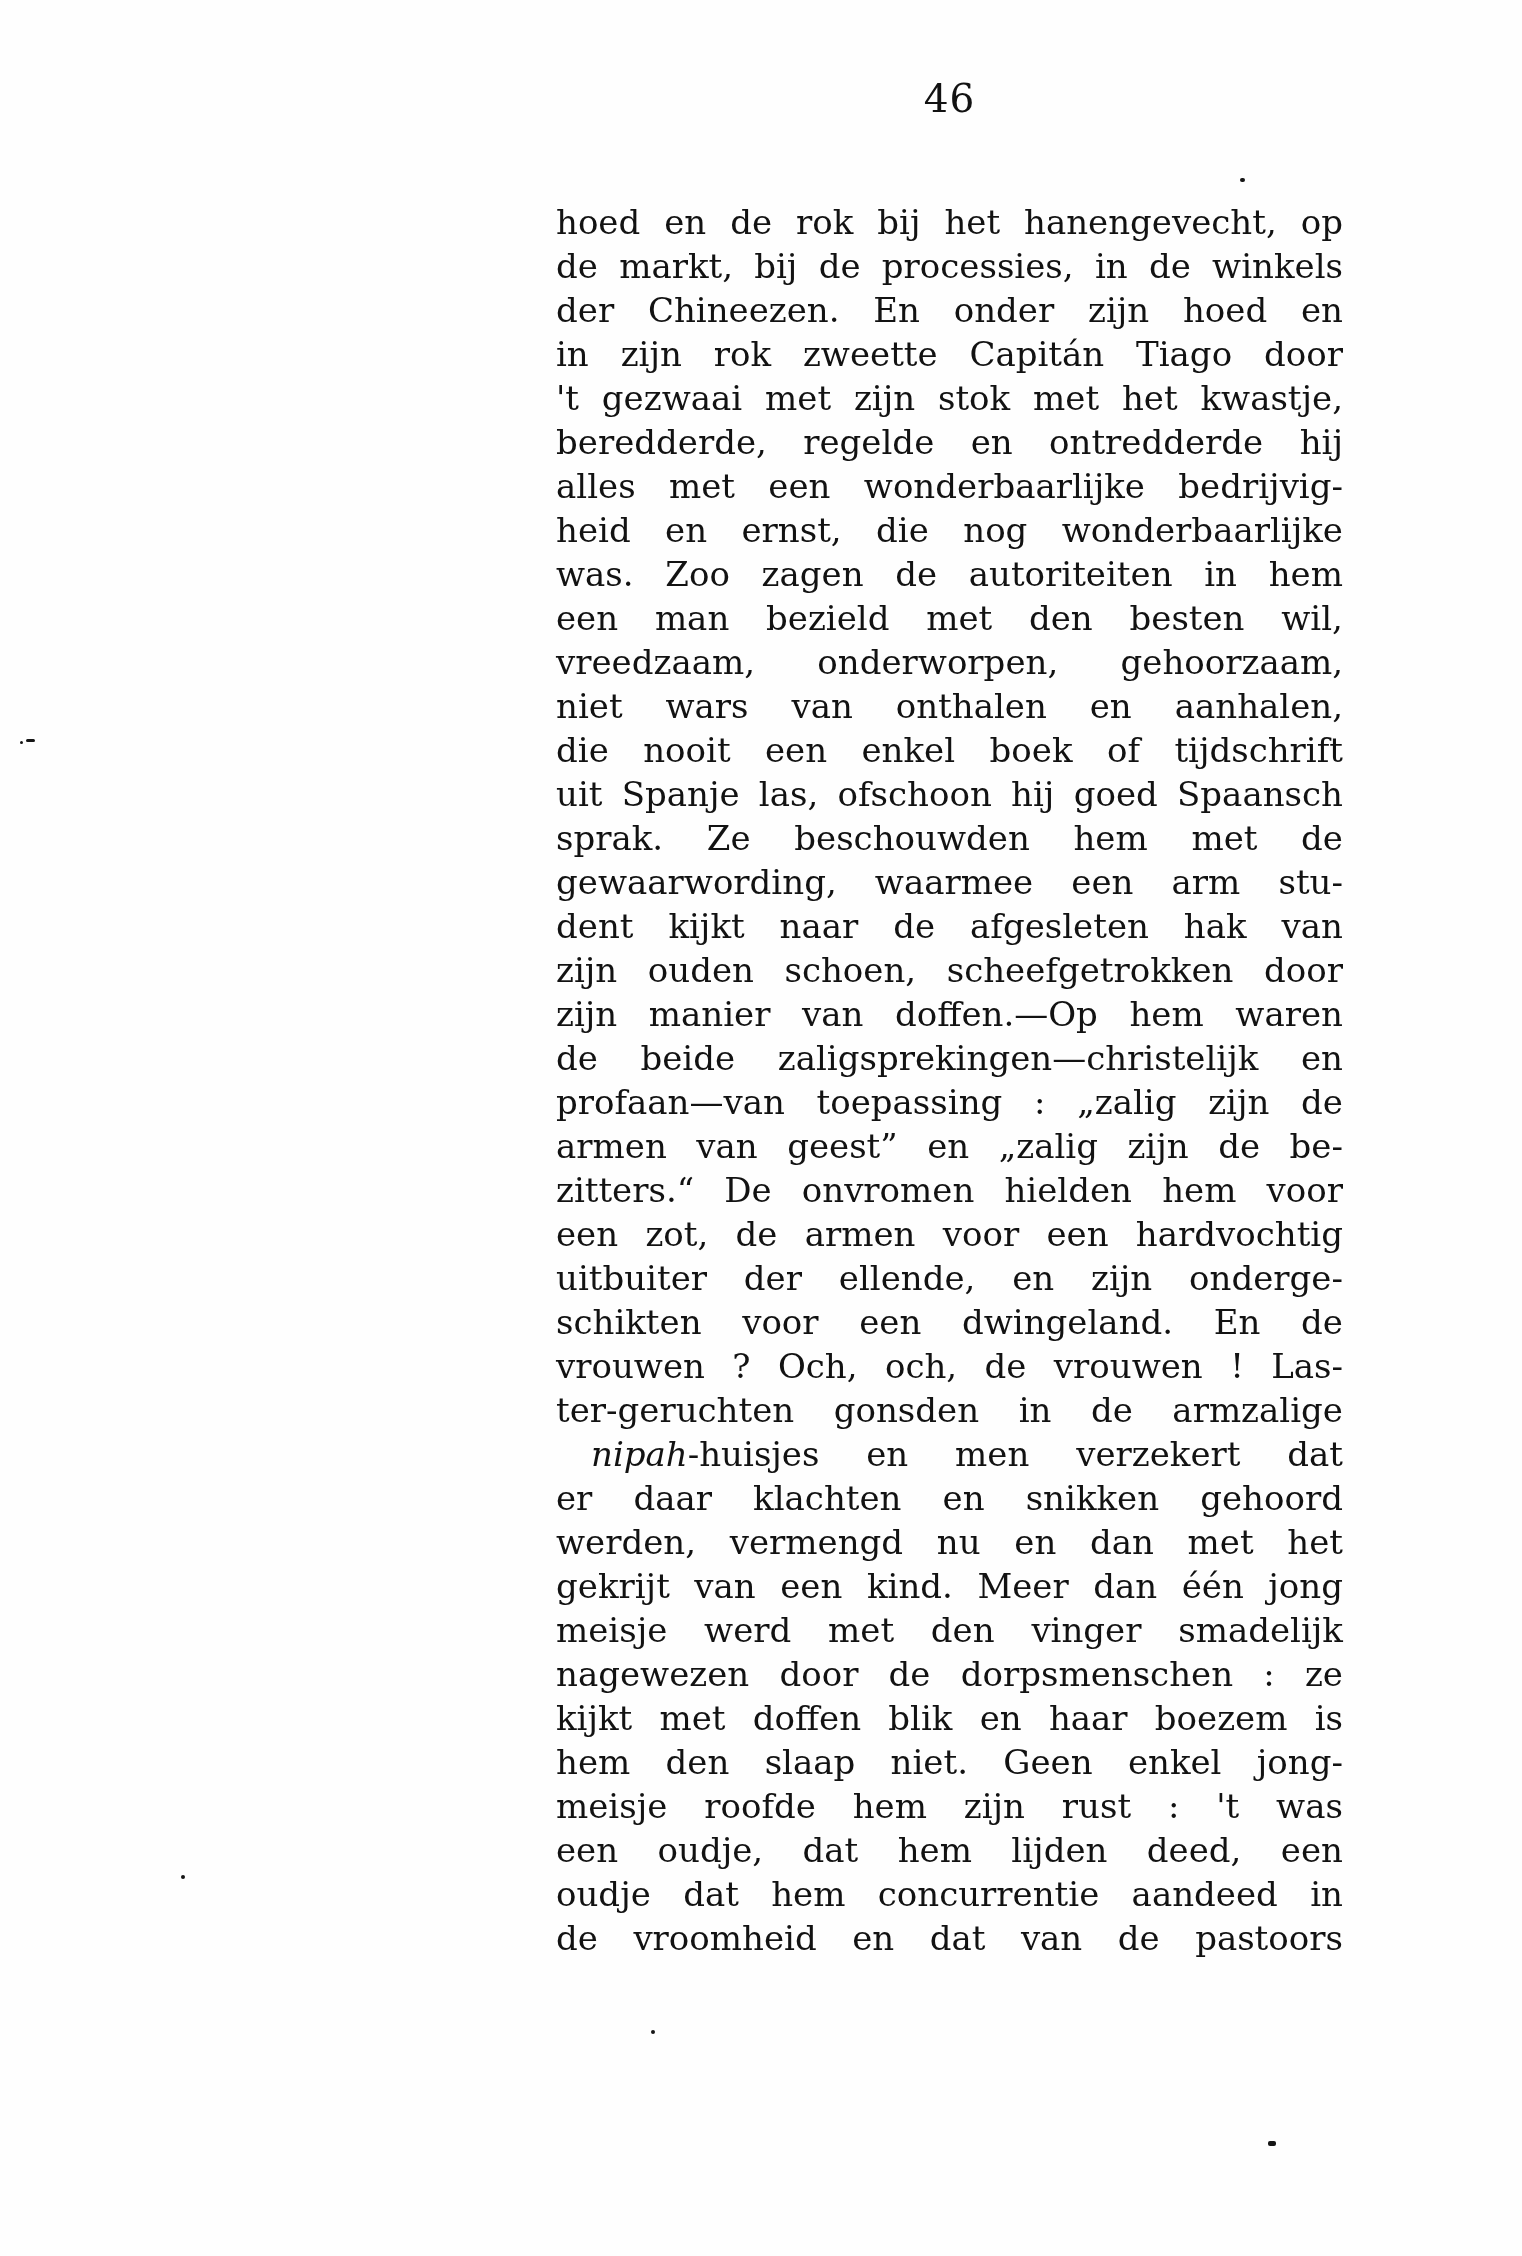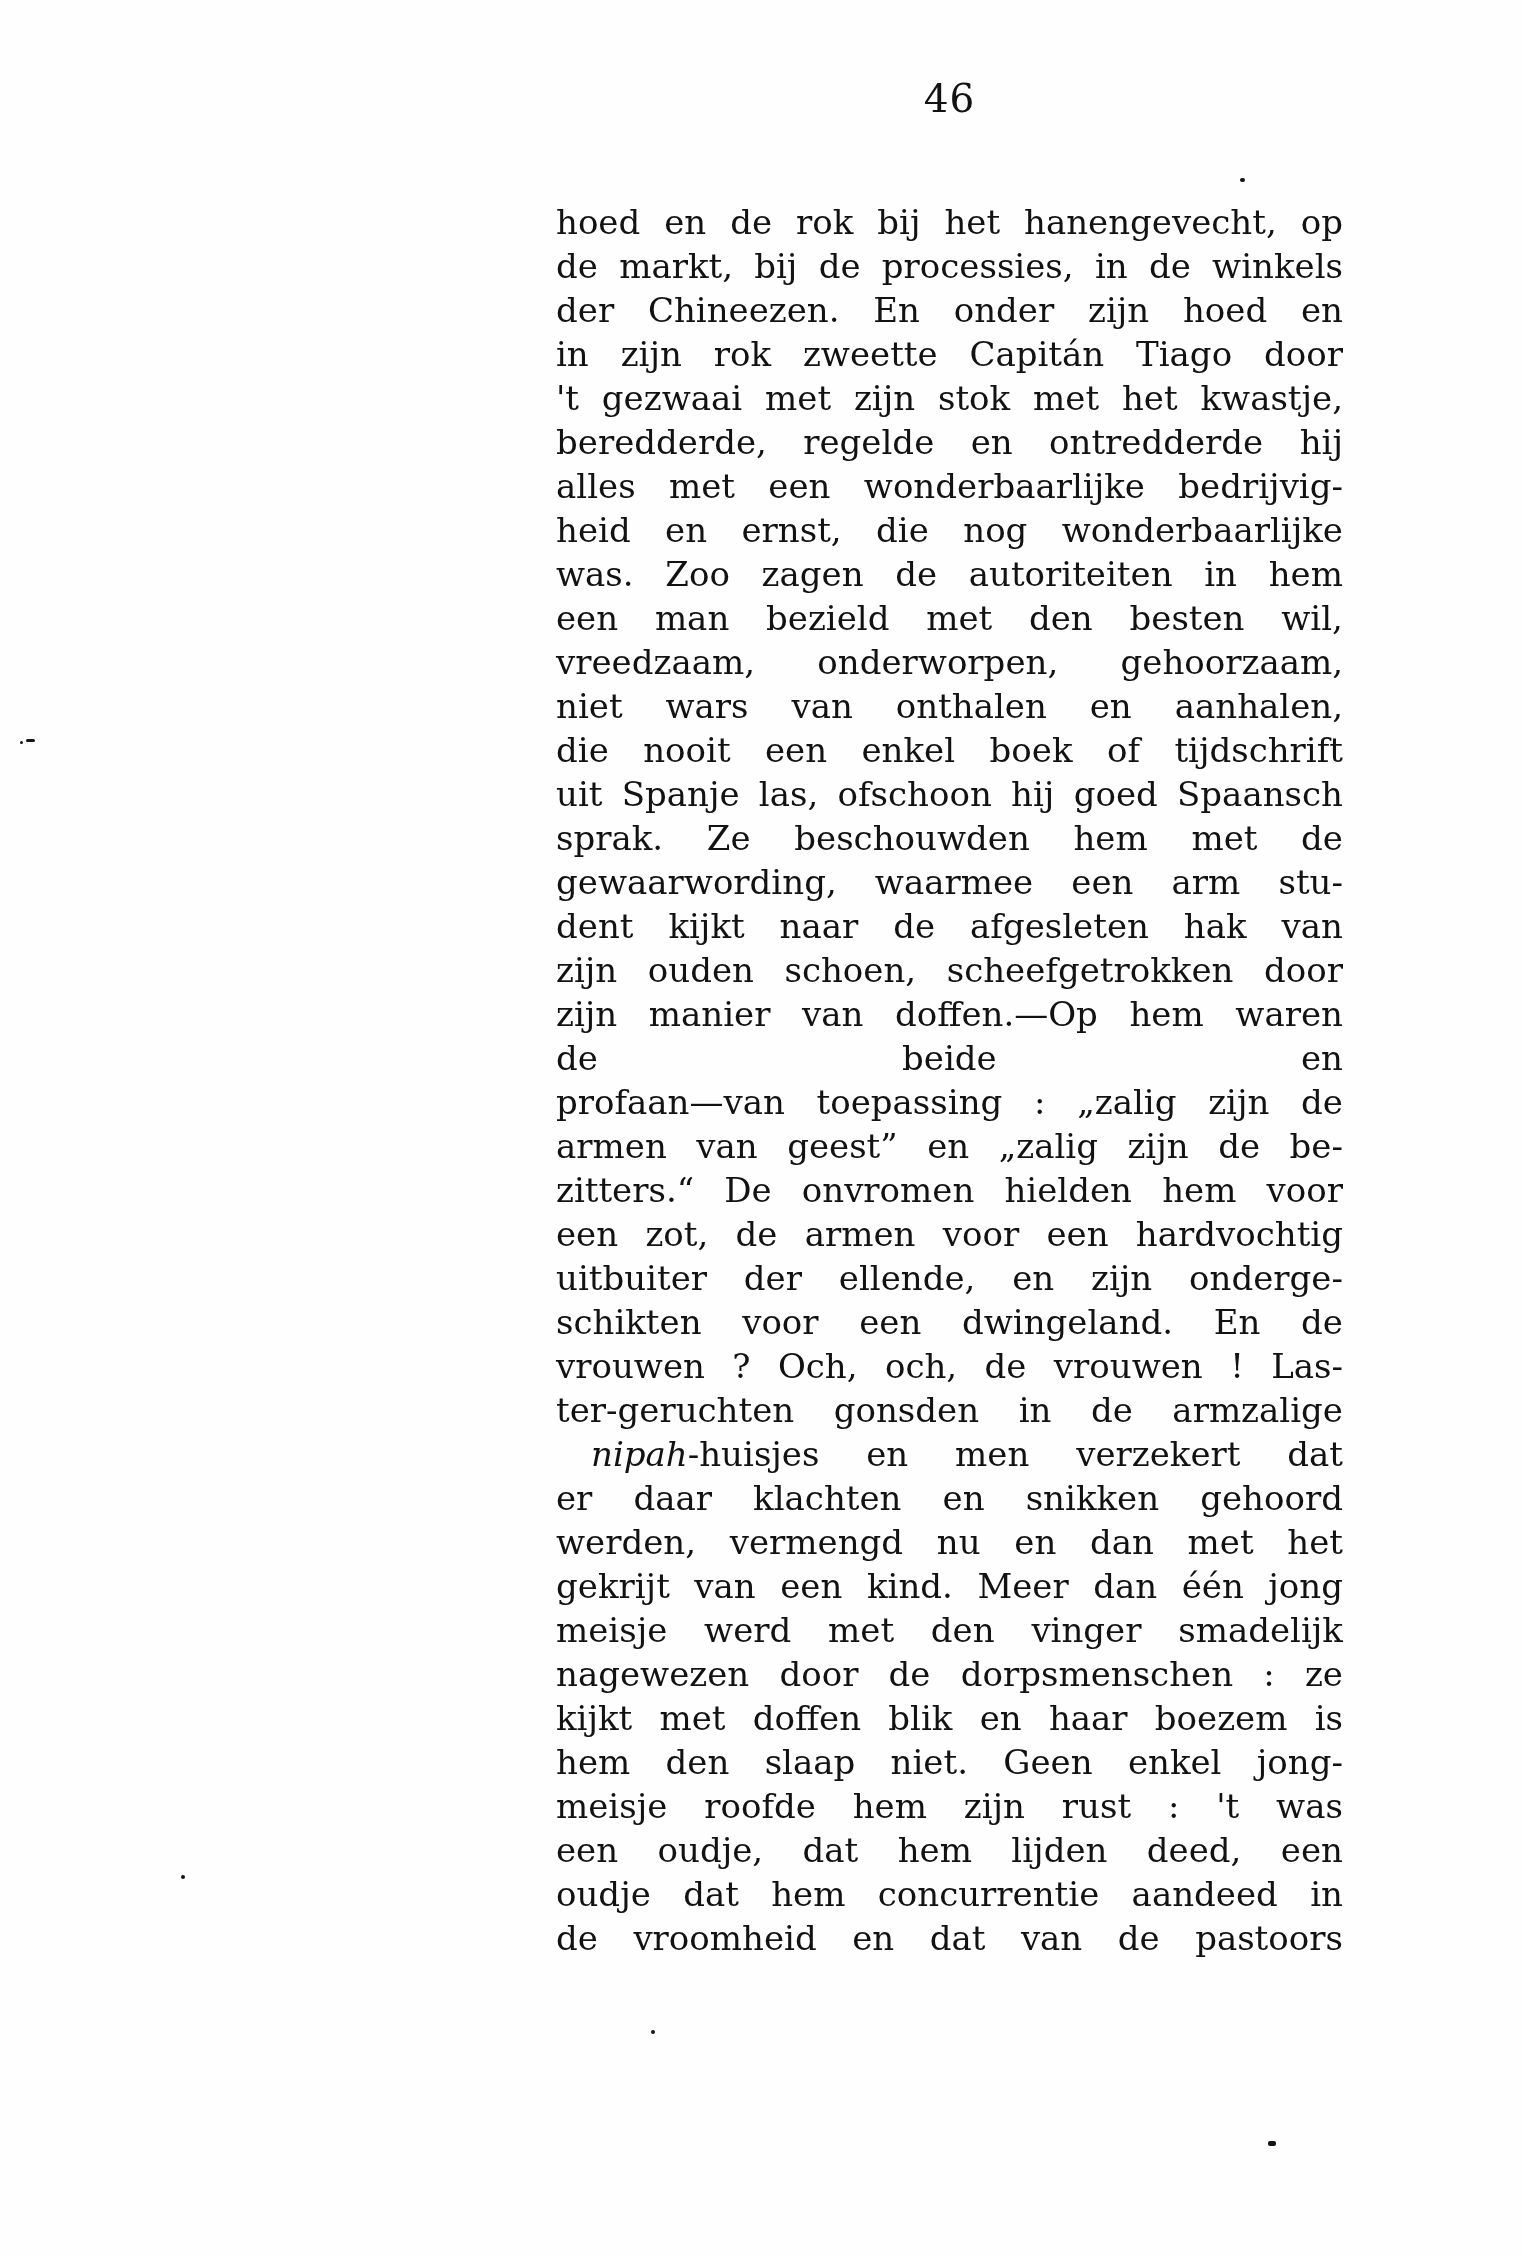--- a/index.html
+++ b/index.html
@@ -76,21 +76,21 @@
       <div class="line"><span>een</span><span>man</span><span>bezield</span><span>met</span><span>den</span><span>besten</span><span>wil,</span></div>
       <div class="line"><span>vreedzaam,</span><span>onderworpen,</span><span>gehoorzaam,</span></div>
       <div class="line"><span>niet</span><span>wars</span><span>van</span><span>onthalen</span><span>en</span><span>aanhalen,</span></div>
       <div class="line"><span>die</span><span>nooit</span><span>een</span><span>enkel</span><span>boek</span><span>of</span><span>tijdschrift</span></div>
       <div class="line"><span>uit</span><span>Spanje</span><span>las,</span><span>ofschoon</span><span>hij</span><span>goed</span><span>Spaansch</span></div>
       <div class="line"><span>sprak.</span><span>Ze</span><span>beschouwden</span><span>hem</span><span>met</span><span>de</span></div>
       <div class="line"><span>gewaarwording,</span><span>waarmee</span><span>een</span><span>arm</span><span>stu-</span></div>
       <div class="line"><span>dent</span><span>kijkt</span><span>naar</span><span>de</span><span>afgesleten</span><span>hak</span><span>van</span></div>
       <div class="line"><span>zijn</span><span>ouden</span><span>schoen,</span><span>scheefgetrokken</span><span>door</span></div>
       <div class="line"><span>zijn</span><span>manier</span><span>van</span><span>doffen.—Op</span><span>hem</span><span>waren</span></div>
-      <div class="line"><span>de</span><span>beide</span><span>en</span></div>
+      <div class="line"><span>de</span><span>beide</span><span>zaligsprekingen—christelijk</span><span>en</span></div>
       <div class="line"><span>profaan—van</span><span>toepassing</span><span>:</span><span>„zalig</span><span>zijn</span><span>de</span></div>
       <div class="line"><span>armen</span><span>van</span><span>geest”</span><span>en</span><span>„zalig</span><span>zijn</span><span>de</span><span>be-</span></div>
       <div class="line"><span>zitters.“</span><span>De</span><span>onvromen</span><span>hielden</span><span>hem</span><span>voor</span></div>
       <div class="line"><span>een</span><span>zot,</span><span>de</span><span>armen</span><span>voor</span><span>een</span><span>hardvochtig</span></div>
       <div class="line"><span>uitbuiter</span><span>der</span><span>ellende,</span><span>en</span><span>zijn</span><span>onderge-</span></div>
       <div class="line"><span>schikten</span><span>voor</span><span>een</span><span>dwingeland.</span><span>En</span><span>de</span></div>
       <div class="line"><span>vrouwen</span><span>?</span><span>Och,</span><span>och,</span><span>de</span><span>vrouwen</span><span>!</span><span>Las-</span></div>
       <div class="line"><span>ter-geruchten</span><span>gonsden</span><span>in</span><span>de</span><span>armzalige</span></div>
       <div class="line"><span><i>nipah</i>-huisjes</span><span>en</span><span>men</span><span>verzekert</span><span>dat</span></div>
       <div class="line"><span>er</span><span>daar</span><span>klachten</span><span>en</span><span>snikken</span><span>gehoord</span></div>

